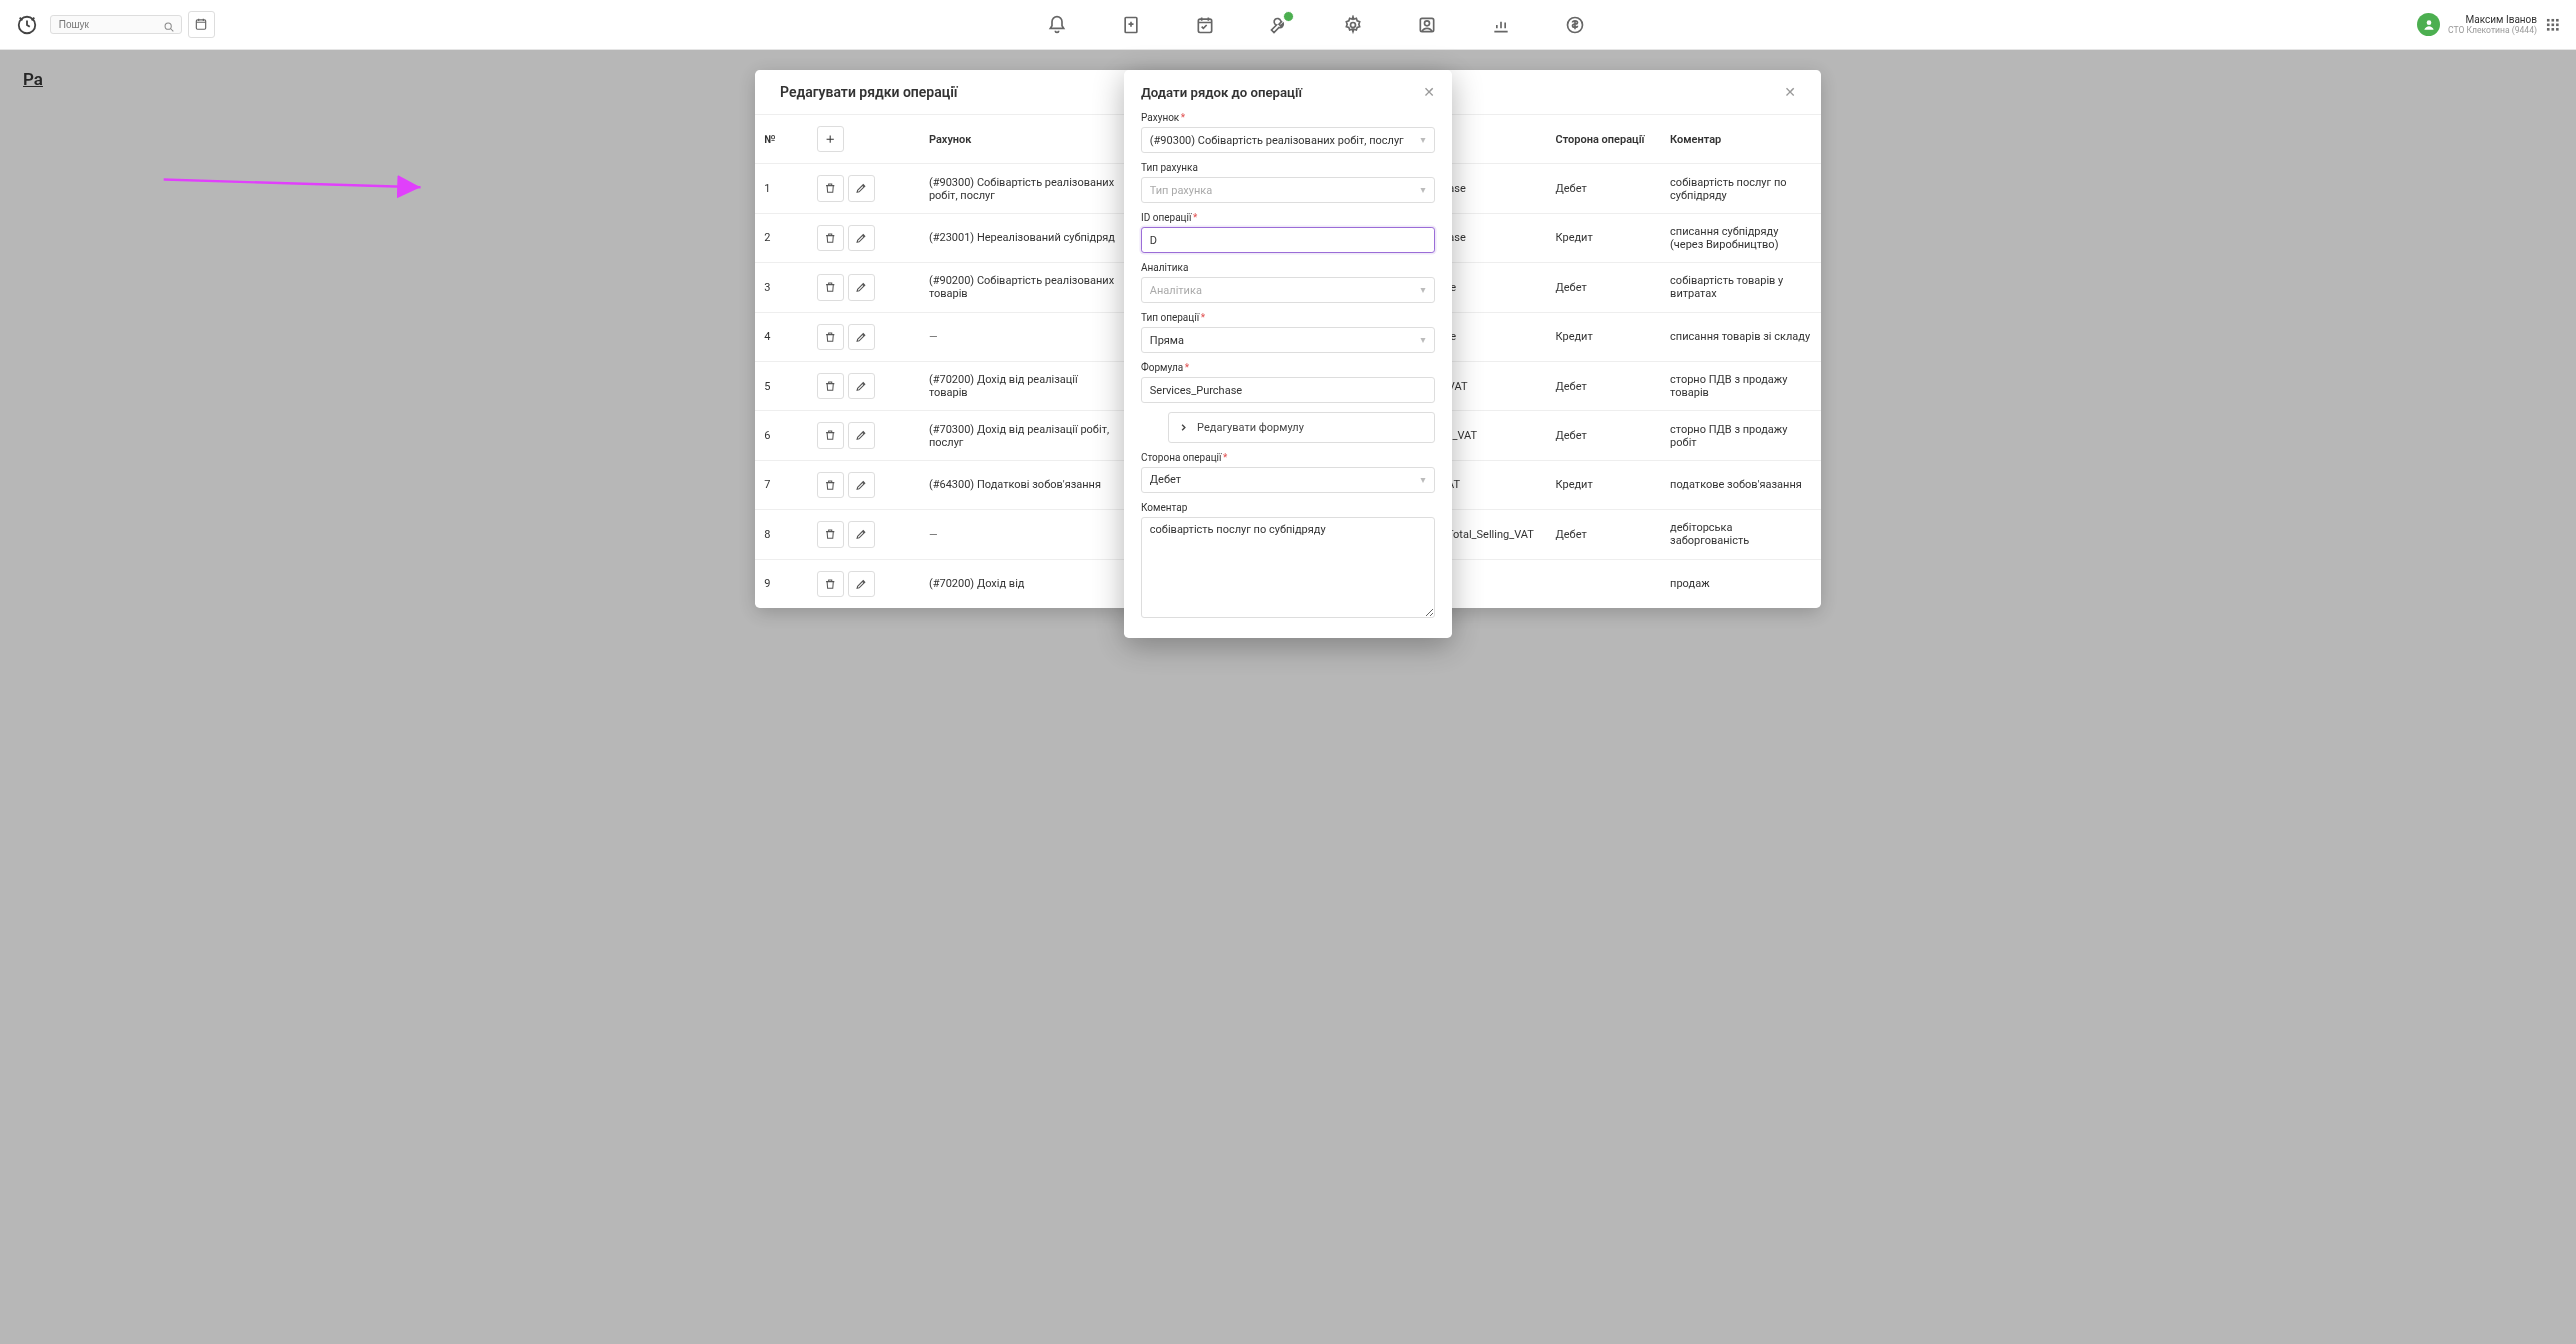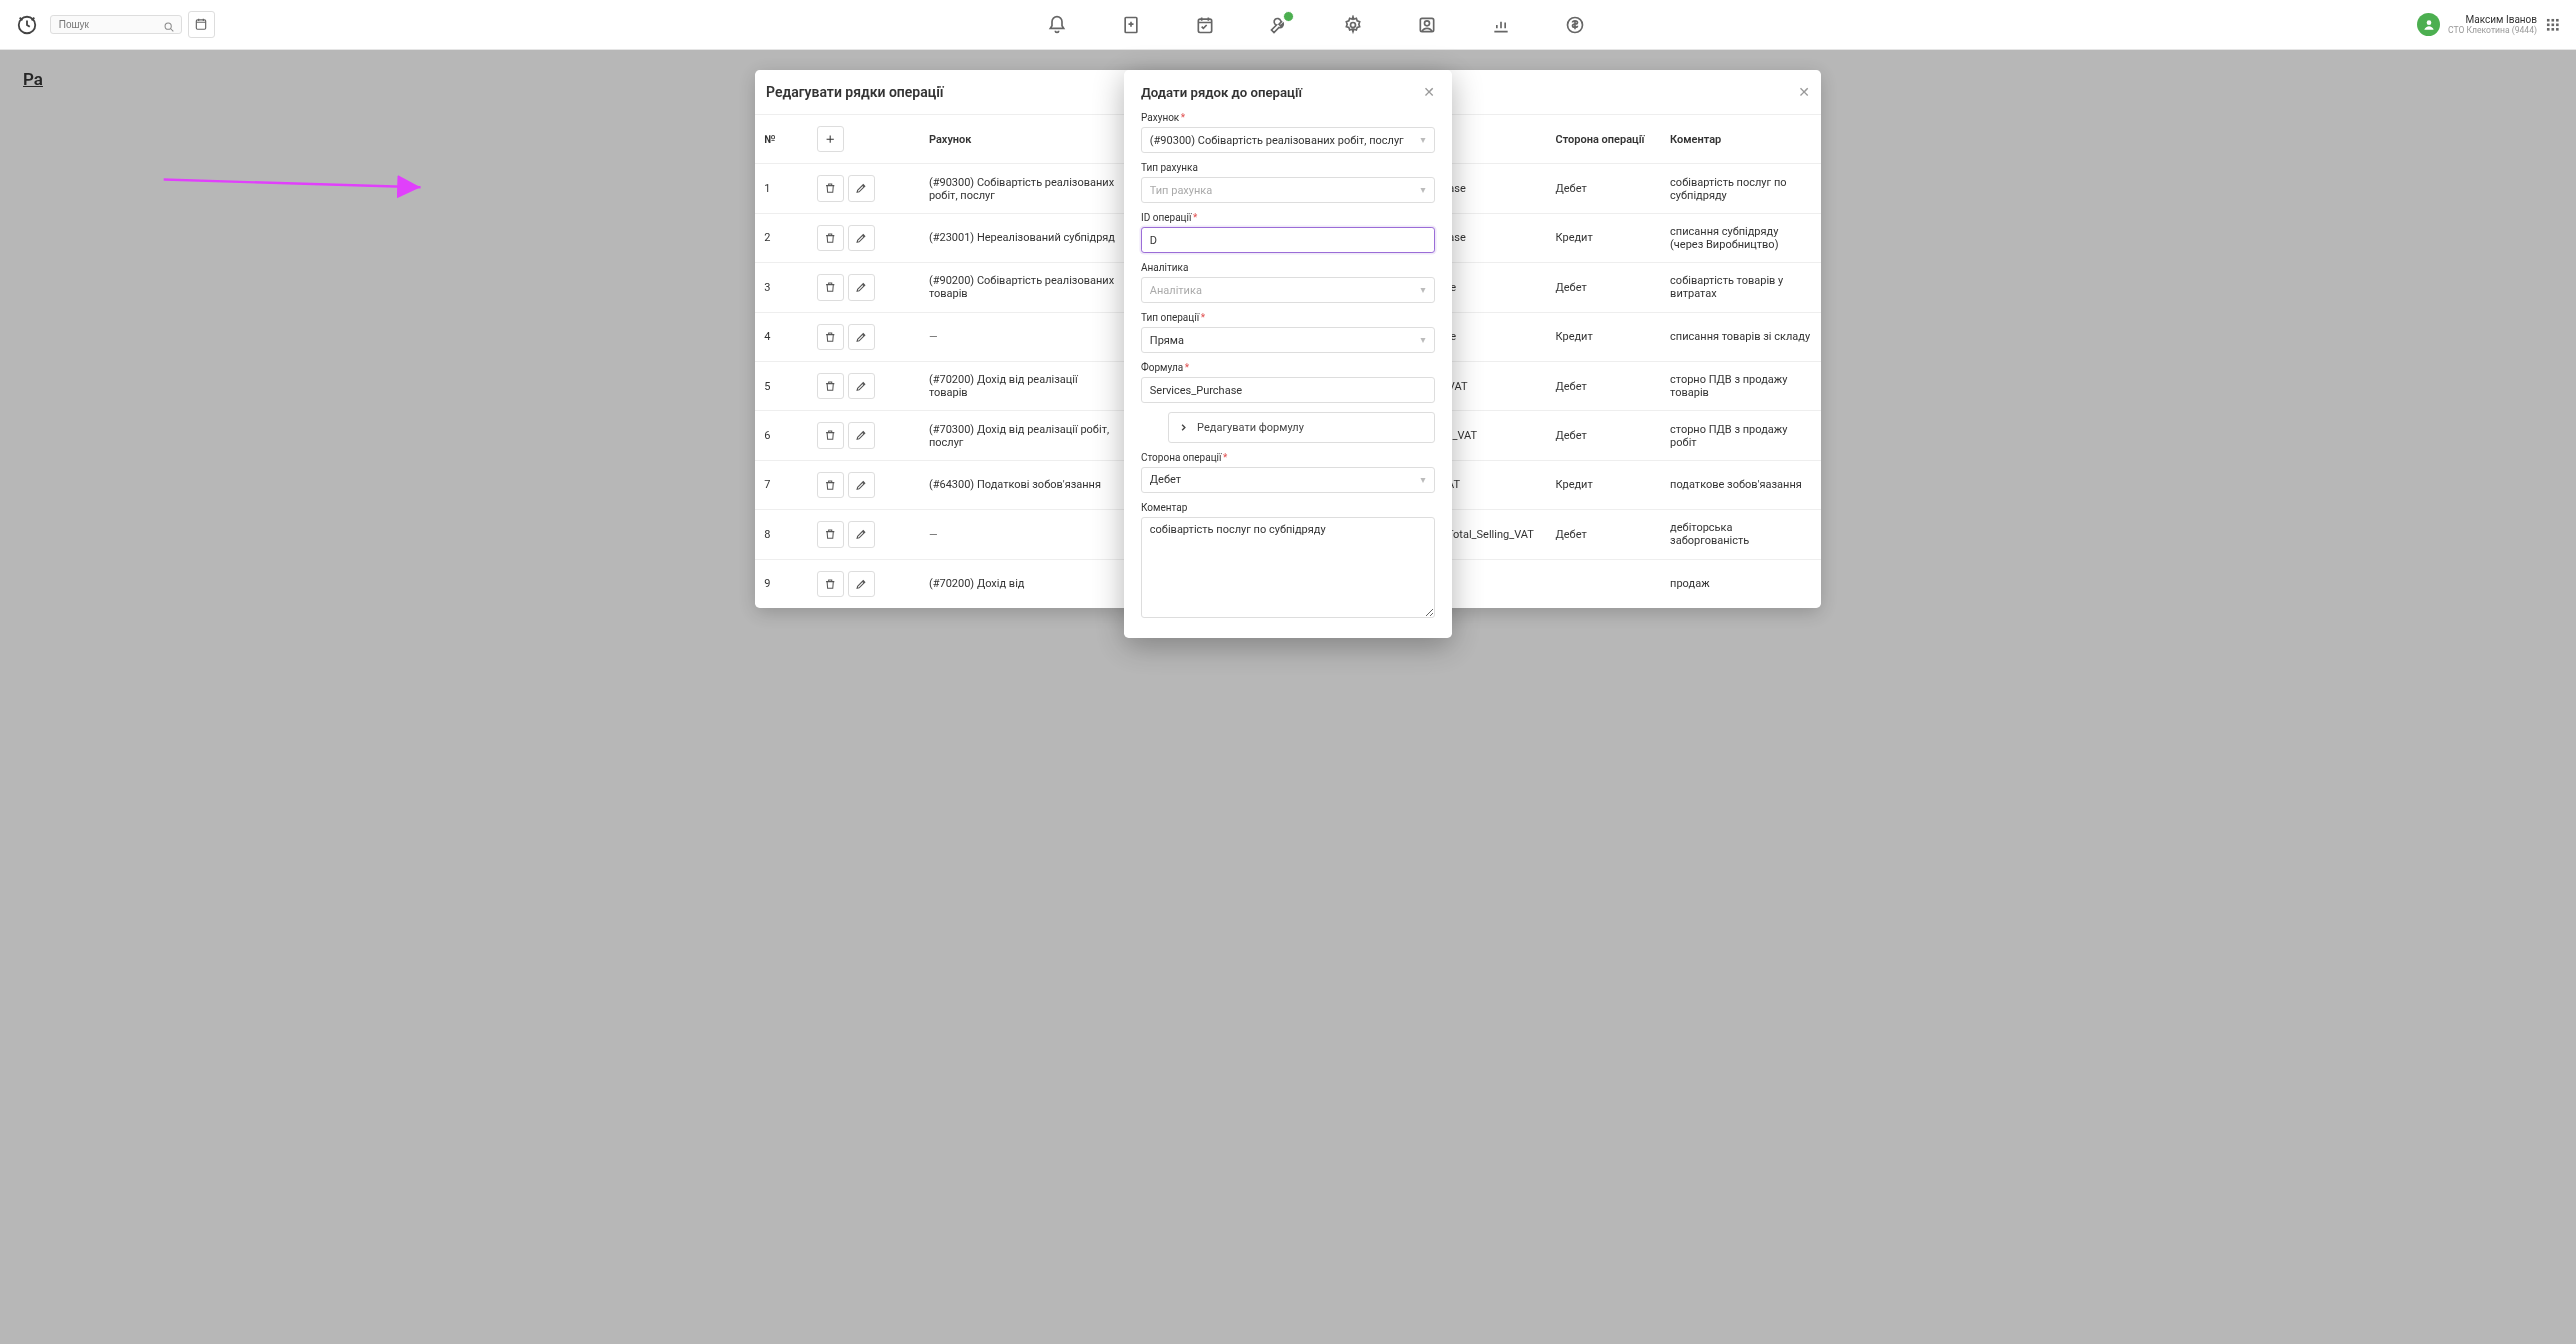--- a/index.html
+++ b/index.html
@@ -56,21 +56,21 @@
     display: flex; justify-content: center; align-items: flex-start;
   }
   .modal1 {
     background: #fff; border-radius: 4.7px;
     width: 1066px; margin-top: 20px;
     box-shadow: 0 4.7px 18.7px rgba(0,0,0,0.2);
     position: relative;
   }
   .modal1-header {
     display:flex; align-items:center; justify-content:space-between;
-    padding: 14px 11px; border-bottom: 0;
+    padding: 14px 25px; border-bottom: 0;
   }
   .modal1-title { font-size: 14px; font-weight: 600; }
   .close-x { font-size: 14px; color: #999; cursor: pointer; }
   .tbl { width: 100%; border-collapse: collapse; }
   .tbl th, .tbl td {
     text-align: left; padding: 11px 9.3px; border-top: 0.8px solid #eee;
     font-size: 11px; vertical-align: middle;
   }
   .tbl th { font-weight: 600; color: #333; background:#fff; }
   .col-num { width: 36px; text-align:center;}

